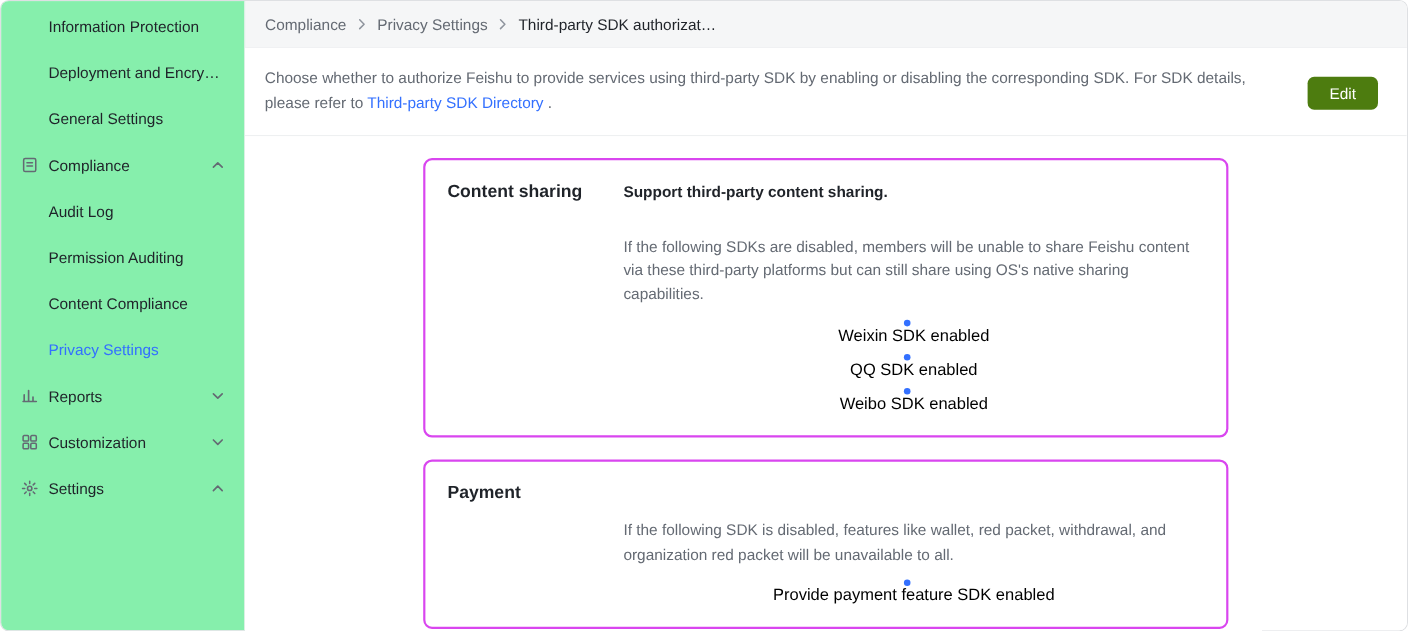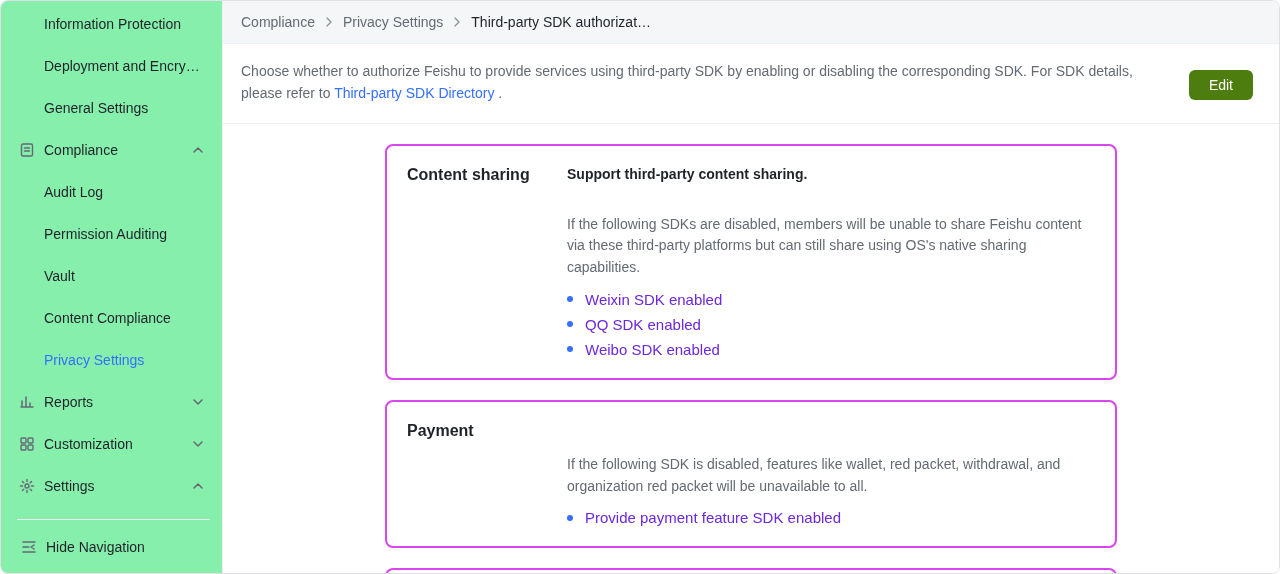--- a/index.html
+++ b/index.html
@@ -27,21 +27,21 @@
 .page-desc { font-size: 14px; color: #646a73; line-height: 1.6; max-width: 920px; }
 .page-desc a { color: #3370ff; text-decoration: none; cursor: pointer; }
 .edit-btn { position: absolute; right: 26px; top: 26px; background: #4d7c0f; color: #fff; border: none; border-radius: 6px; padding: 7px 20px; font-size: 14px; cursor: pointer; text-align: center; }
 .sections { padding: 20px 0 40px 0; }
 .section-card { width: 732px; margin: 0 auto 20px auto; border: 2px solid #d946ef; border-radius: 8px; padding: 20px 20px 20px 20px; display: flex; }
 .section-title { width: 160px; font-size: 16px; font-weight: 600; color: #1f2329; padding-top: 0px; flex-shrink: 0; }
 .section-body { flex: 1; }
 .section-head { font-size: 14px; font-weight: 600; color: #1f2329; margin-bottom: 4px; }
 .section-hint { font-size: 14px; color: #646a73; line-height: 1.55; margin-bottom: 12px; margin-top: 32px; }
 .sdk-list { list-style: none; }
-.sdk-item { display: flex; align-items: center; font-size: 15px; color: #6d28d9; font-weight: 500; margin-bottom: 8px; }
+.sdk-item { display: flex; align-items: center; font-size: 15px; color: #000000; font-weight: 500; margin-bottom: 8px; flex-direction: column; }
 .sdk-item:last-child { margin-bottom: 0; }
 .dot { width: 6px; height: 6px; border-radius: 50%; background: #3370ff; margin-right: 12px; flex-shrink: 0; }
 svg { display: block; }
 .content-card::-webkit-scrollbar { width: 10px; }
 .content-card::-webkit-scrollbar-thumb { background: #d0d3d6; border-radius: 5px; }
 .content-card::-webkit-scrollbar-track { background: transparent; }
 </style>
 </head>
 <body>
 
@@ -71,23 +71,20 @@
             </svg>
           </span>
         </div>
         <div class="nav-item sub">
           <span class="label">Audit Log</span>
         </div>
         <div class="nav-item sub">
           <span class="label">Permission Auditing</span>
         </div>
         <div class="nav-item sub">
-          <span class="label">Vault</span>
-        </div>
-        <div class="nav-item sub">
           <span class="label">Content Compliance</span>
         </div>
         <div class="nav-item sub active">
           <span class="label">Privacy Settings</span>
         </div>
         <div class="nav-item">
           <span class="icon">
             <svg width="16" height="16" viewBox="0 0 16 16" fill="none">
               <path d="M3 13V7M7 13V3M11 13V9M14 13H2" stroke="#646a73" stroke-width="1.5" stroke-linecap="round"></path>
             </svg>
@@ -123,30 +120,20 @@
             </svg>
           </span>
           <span class="label">Settings</span>
           <span class="chev">
             <svg width="12" height="12" viewBox="0 0 12 12">
               <path d="M2 8l4-4 4 4" stroke="#646a73" stroke-width="1.5" fill="none" stroke-linecap="round" stroke-linejoin="round"></path>
             </svg>
           </span>
         </div>
       </div>
-    <div class="sidebar-footer">
-      <div class="hide">
-        <span class="icon">
-          <svg width="16" height="16" viewBox="0 0 16 16" fill="none">
-              <path d="M2 3h12M2 8h6M2 13h12M13 6l-3 2 3 2" stroke="#646a73" stroke-width="1.5" stroke-linecap="round" stroke-linejoin="round"></path>
-            </svg>
-        </span>
-        <span>Hide Navigation</span>
-      </div>
-    </div>
   </div>
 
   <div class="main">
     <div class="breadcrumbs">
       <span class="bc">Compliance</span>
       <span class="sep">
         <svg width="12" height="12" viewBox="0 0 12 12">
             <path d="M4 2l4 4-4 4" stroke="#8f959e" stroke-width="1.4" fill="none" stroke-linecap="round" stroke-linejoin="round"></path>
           </svg>
       </span>

